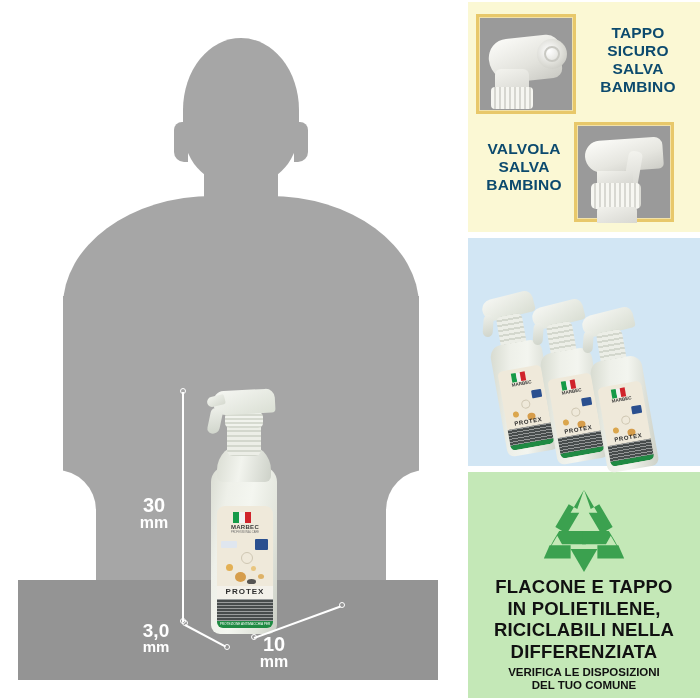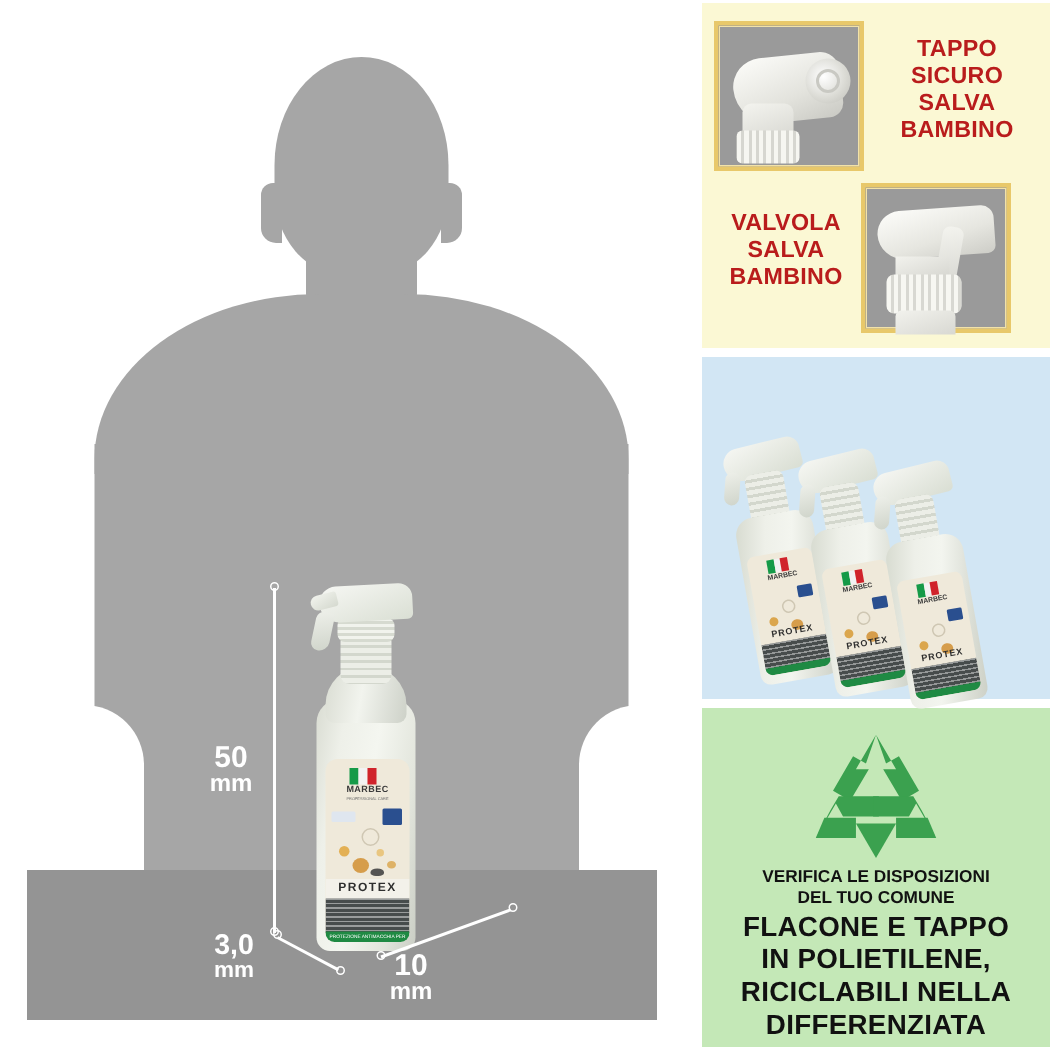--- a/index.html
+++ b/index.html
@@ -203,21 +203,21 @@
     left: 14px; top: 58px; width: 50px; height: 26px;
     background: repeating-linear-gradient(90deg,#f7f7f2 0 3px,#d8d8d2 3px 5px);
     border-radius: 5px;
   }
   #vlv-body {
     left: 20px; top: 82px; width: 40px; height: 16px;
     background: linear-gradient(160deg,#f2f2ed,#d8d8d2); border-radius: 4px 4px 0 0;
   }
 
   .caption {
-    position: absolute; text-align: center; color: #b91c1c;
+    position: absolute; text-align: center; color: #0c4a6e;
     font-weight: bold; font-size: 15.5px; line-height: 1.16; letter-spacing: .2px;
   }
   #cap-tappo  { left: 112px; top: 22px;  width: 116px; }
   #cap-valvola{ left: 6px;   top: 138px; width: 100px; }
 
   #blue-title {
     position: absolute; left: 0; top: 10px; width: 100%;
     text-align: center; font-weight: bold; font-size: 16.5px; line-height: 1.14; color: #111;
   }
   #blue-bottles { position: absolute; left: 0; top: 48px; width: 232px; height: 180px; }
@@ -325,21 +325,21 @@
     <div class="dot" id="dot-v-top"></div>
     <div class="dot" id="dot-v-bot"></div>
     <div class="dim-line" id="dim-d1"></div>
     <div class="dot" id="dot-d1-a"></div>
     <div class="dot" id="dot-d1-b"></div>
     <div class="dim-line" id="dim-d2"></div>
     <div class="dot" id="dot-d2-a"></div>
     <div class="dot" id="dot-d2-b"></div>
 
     <div class="dim-label" id="lbl-30">
-      <span>50</span>
+      <span>30</span>
       <span class="u">mm</span>
     </div>
     <div class="dim-label" id="lbl-45">
       <span>3,0</span>
       <span class="u">mm</span>
     </div>
     <div class="dim-label" id="lbl-10">
       <span>10</span>
       <span class="u">mm</span>
     </div>
@@ -446,18 +446,18 @@
         <path d="M50 4 L36 28 L45 28 L32 50 L20 43 L34 19 L43 24 Z"></path>
         <path d="M8 76 L22 52 L27 61 L52 61 L52 47 L24 47 L18 57 Z"></path>
         <path d="M92 76 L78 52 L73 61 L48 61 L48 47 L76 47 L82 57 Z"></path>
         <path d="M8 76 L36 76 L36 62 L14 62 Z"></path>
         <path d="M92 76 L64 76 L64 62 L86 62 Z"></path>
         <path d="M50 90 L36 66 L64 66 Z"></path>
       </g>
     </svg>
 
     <div id="green-text">
+      <div id="green-main">FLACONE E TAPPO<br>IN POLIETILENE,<br>RICICLABILI NELLA<br>DIFFERENZIATA</div>
       <div id="green-sub">VERIFICA LE DISPOSIZIONI<br>DEL TUO COMUNE</div>
-      <div id="green-main">FLACONE E TAPPO<br>IN POLIETILENE,<br>RICICLABILI NELLA<br>DIFFERENZIATA</div>
     </div>
   </div>
 
 </div>
 
 </body></html>

